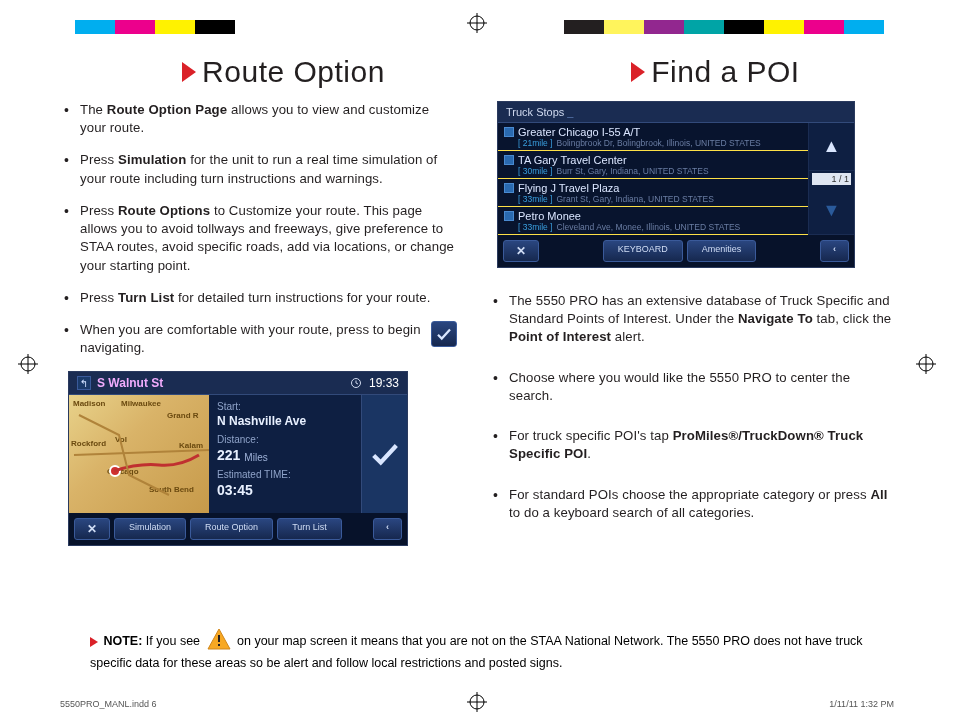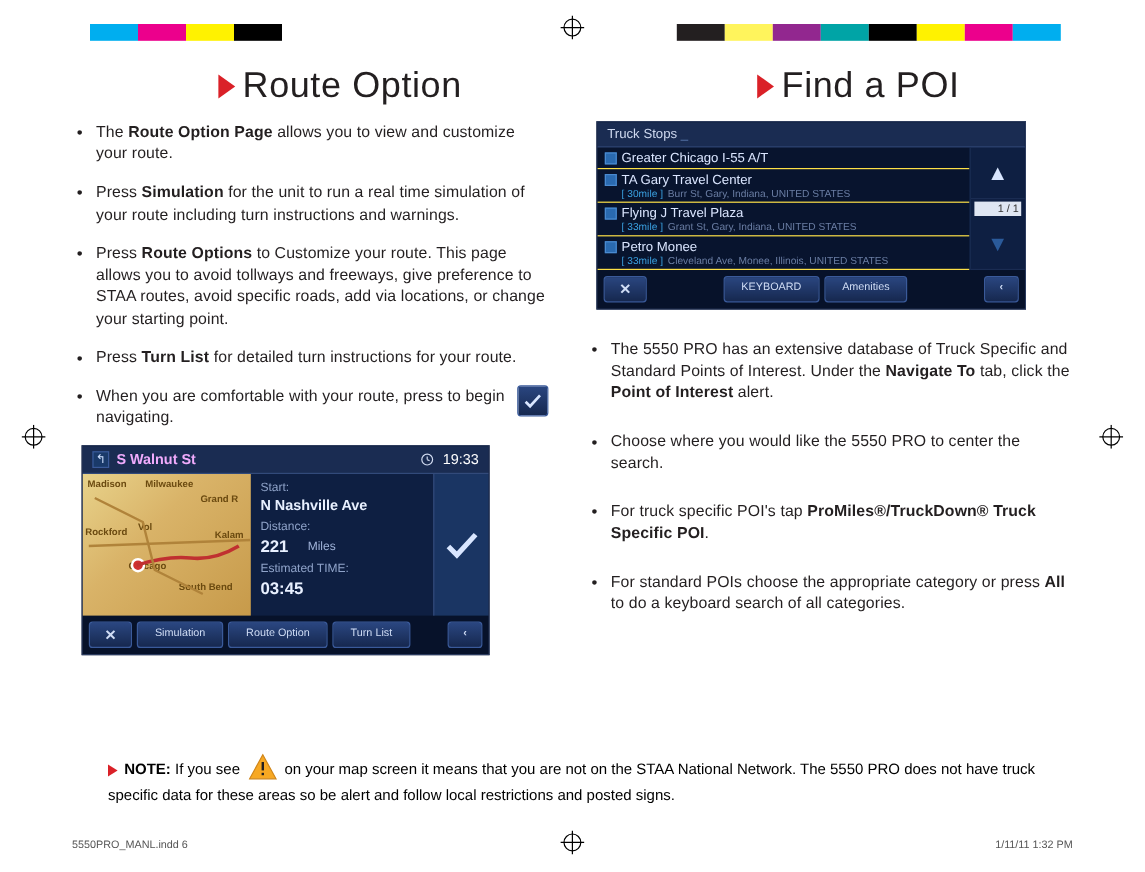--- a/index.html
+++ b/index.html
@@ -51,21 +51,21 @@
   .shot-map { margin-left:8px; margin-top:4px;}
   .maptop { display:flex; align-items:center; background:#1a2c52; padding:4px 8px; gap:6px; border-bottom:1px solid #324a7a;}
   .maptop .street { color:#f0abfc; font-weight:bold; font-size:12px;}
   .maptop .clock { margin-left:auto; color:#ffffff; font-size:12px; display:flex; align-items:center; gap:7px;}
   .mapbody { display:flex; height:118px;}
   .mapimg { flex:0 0 140px; background:linear-gradient(135deg,#e8d28a,#d9b368 40%,#c79a4a); position:relative; overflow:hidden;}
   .mapimg .city { position:absolute; font-size:8px; color:#6b4a10; font-weight:bold;}
   .mapinfo { flex:1; background:#0e1f42; padding:6px 8px; display:flex; flex-direction:column; gap:2px;}
   .mapinfo .lbl { font-size:10px; color:#8fa3c9;}
   .mapinfo .val { font-size:14px; color:#e8f0ff; font-weight:bold;}
-  .mapinfo .valrow { display:flex; align-items:center; gap:16px;}
+  .mapinfo .valrow { display:flex; align-items:flex-end; gap:4px;}
   .mapinfo .unit { font-size:10px; color:#9fb2d8; font-weight:normal;}
   .checkcol { flex:0 0 46px; background:#1a3563; display:flex; align-items:center; justify-content:center; border-left:1px solid #324a7a;}
   .checkbig { width:34px; height:34px; color:#d9e6ff; }
   .mapbot { display:flex; gap:4px; padding:5px; background:#07122a;}
   .mbtn { flex:0 0 auto; background:linear-gradient(#2a4680,#16284f); border:1px solid #3a5a9a; border-radius:3px; color:#d0ddf5; font-size:9px; padding:3px 10px; text-align:center;}
   .mbtn.x { padding:3px 12px; font-weight:bold; font-size:12px;}
   .mbtn.b2 { padding:3px 14px;}
   .mbtn.back { margin-left:auto; padding:3px 12px; font-weight:bold;}
 
   
@@ -244,20 +244,24 @@
 
     <div class="shot shot-list">
       <div class="listtop"><span>Truck Stops</span><span style="color:#5a7ab0;"> _</span></div>
       <div class="listbody">
         <div class="listrows">
           <div class="lrow">
             <div class="rname">
                 <span class="ricon"></span>
                 <span>Greater Chicago I-55 A/T</span>
               </div>
+            <div class="raddr">
+                <span class="dist">[ 21mile ]</span>
+                <span>Bolingbrook Dr, Bolingbrook, Illinois, UNITED STATES</span>
+              </div>
           </div>
           <div class="lrow">
             <div class="rname">
                 <span class="ricon"></span>
                 <span>TA Gary Travel Center</span>
               </div>
             <div class="raddr">
                 <span class="dist">[ 30mile ]</span>
                 <span>Burr St, Gary, Indiana, UNITED STATES</span>
               </div>

